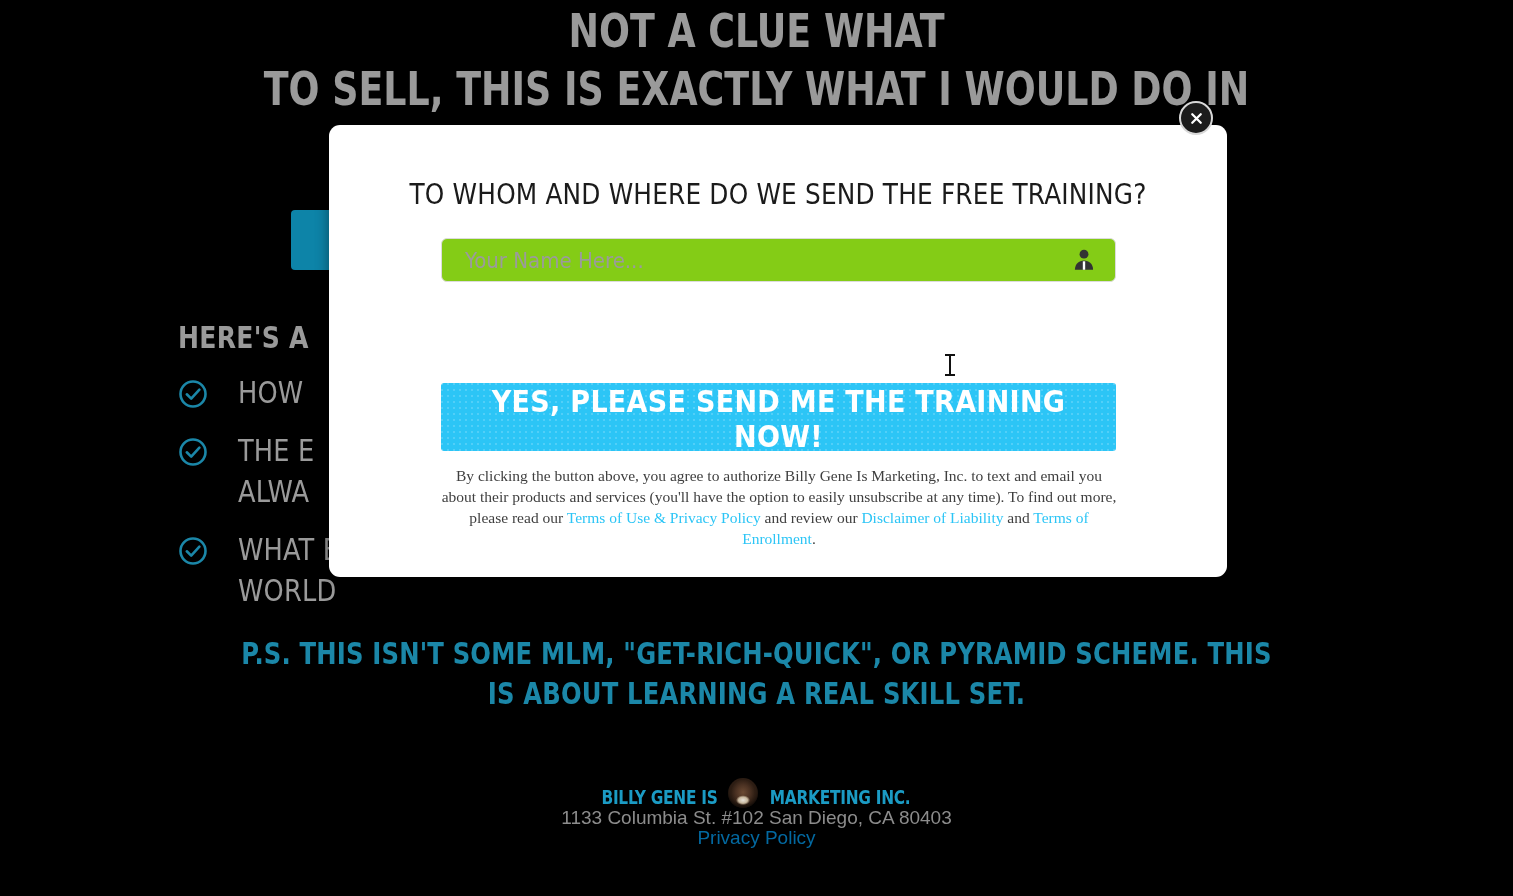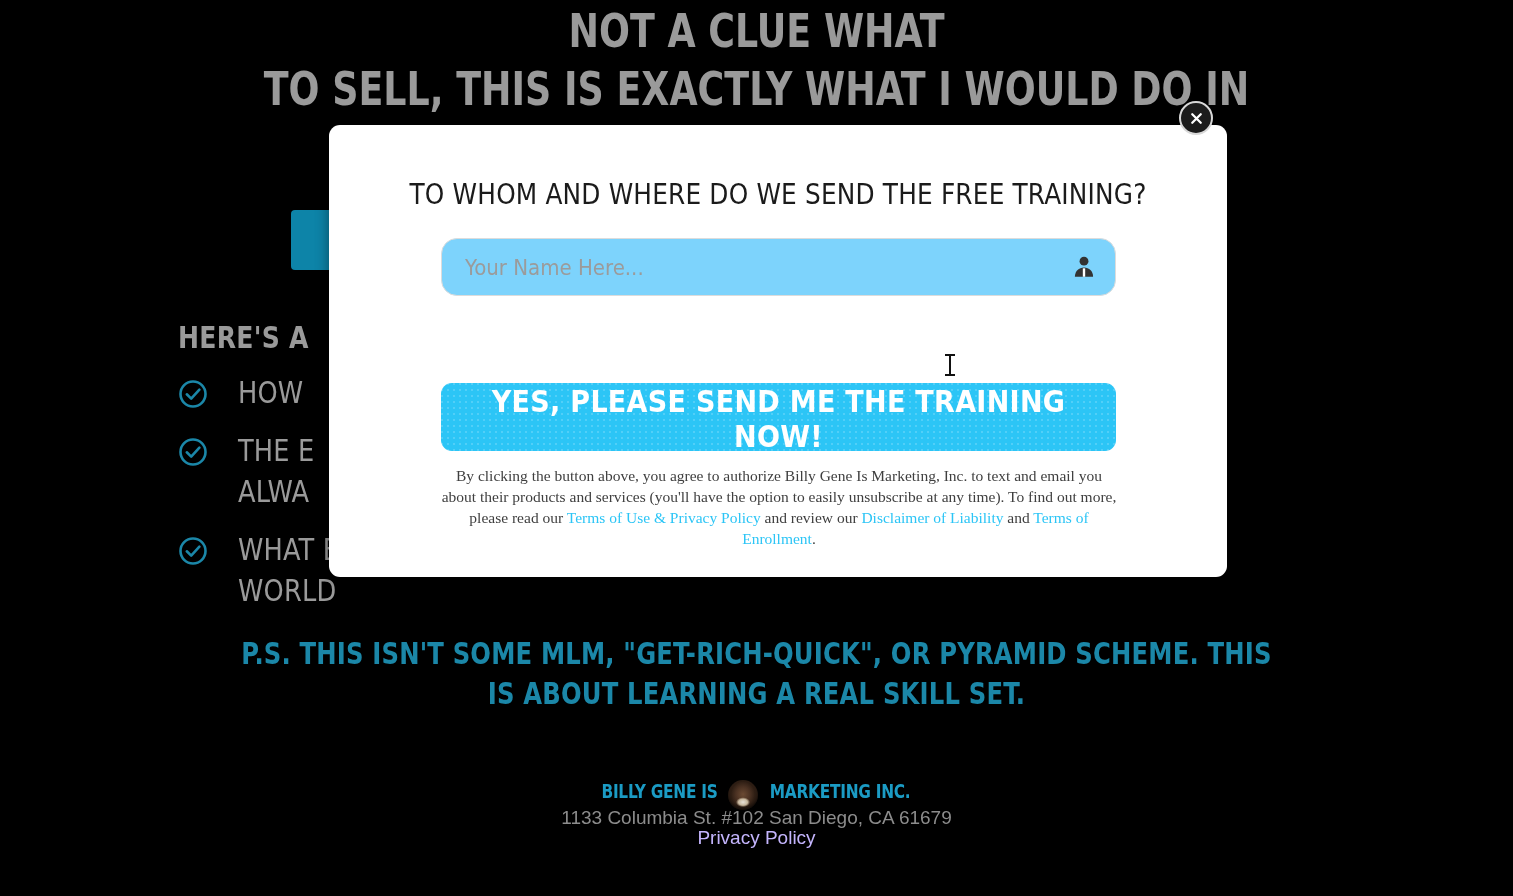--- a/index.html
+++ b/index.html
@@ -112,21 +112,21 @@
   
   .footer {
     position: absolute;
     left: 0;
     top: 780px;
     width: 1513px;
     text-align: center;
   }
   .logo {
     display: inline-flex;
-    align-items: flex-start;
+    align-items: flex-end;
     gap: 4px;
     height: 28px;
   }
   .logo .lw {
     color: #1b9bc4;
     font-family: "Liberation Sans Narrow", "DejaVu Sans Condensed", "Liberation Sans", sans-serif;
     font-weight: bold;
     font-size: 19px;
     letter-spacing: -0.3px;
     transform: scaleX(0.9);
@@ -142,21 +142,21 @@
     box-shadow: inset 0 -2px 3px rgba(0,0,0,.6);
   }
   .f-line {
     color: #8c8c8c;
     font-size: 19px;
     line-height: 20px;
     margin-top: 8px;
   }
   .f-line.second { margin-top: 0; }
   .f-link {
-    color: #c4b5fd;
+    color: #0369a1;
     font-size: 19px;
     line-height: 20px;
     text-decoration: none;
   }
 
   
   #modal {
     position: absolute;
     left: 303px;
     top: 125px;
@@ -179,25 +179,25 @@
     transform: scaleX(0.95);
   }
   .fields {
     position: absolute;
     left: 112px;
     top: 113px;
     width: 675px;
   }
   .field {
     position: relative;
-    height: 58px;
+    height: 44px;
     margin-bottom: 16px;
     border: 1px solid #dcdcdc;
-    border-radius: 16px;
-    background: #7dd3fc;
+    border-radius: 6px;
+    background: #84cc16;
     box-sizing: border-box;
   }
   .field input {
     position: absolute;
     left: 0; top: 0;
     width: 100%;
     height: 100%;
     padding: 0 58px 0 23px;
     border: 0;
     outline: none;
@@ -220,21 +220,21 @@
     justify-content: center;
   }
 
   .cta {
     position: absolute;
     left: 112px;
     top: 258px;
     width: 675px;
     height: 68px;
     border: 0;
-    border-radius: 11px;
+    border-radius: 3px;
     background-color: #2cc5f6;
     background-image: radial-gradient(circle at 1px 1px, rgba(255,255,255,.18) 1px, transparent 1.3px);
     background-size: 6px 6px;
     color: #ffffff;
     font-family: "Liberation Sans Narrow", "DejaVu Sans Condensed", "Liberation Sans", sans-serif;
     font-weight: bold;
     font-size: 30px;
     letter-spacing: 0.3px;
     cursor: pointer;
   }
@@ -339,21 +339,21 @@
   </div>
 
   <div class="ps">P.S. THIS ISN'T SOME MLM, "GET-RICH-QUICK", OR PYRAMID SCHEME. THIS IS ABOUT LEARNING A REAL SKILL SET.</div>
 
   <div class="footer">
     <div class="logo">
       <span class="lw">BILLY GENE IS</span>
       <span class="face"></span>
       <span class="lw">MARKETING INC.</span>
     </div>
-    <div class="f-line second">1133 Columbia St. #102 San Diego, CA 61679</div>
+    <div class="f-line second">1133 Columbia St. #102 San Diego, CA 80403</div>
     <a class="f-link" href="#">Privacy Policy</a>
   </div>
 
 </div>
 
 <div id="modal">
 
   <h2 class="modal-title">TO WHOM AND WHERE DO WE SEND THE FREE TRAINING?</h2>
 
   <div class="fields">

